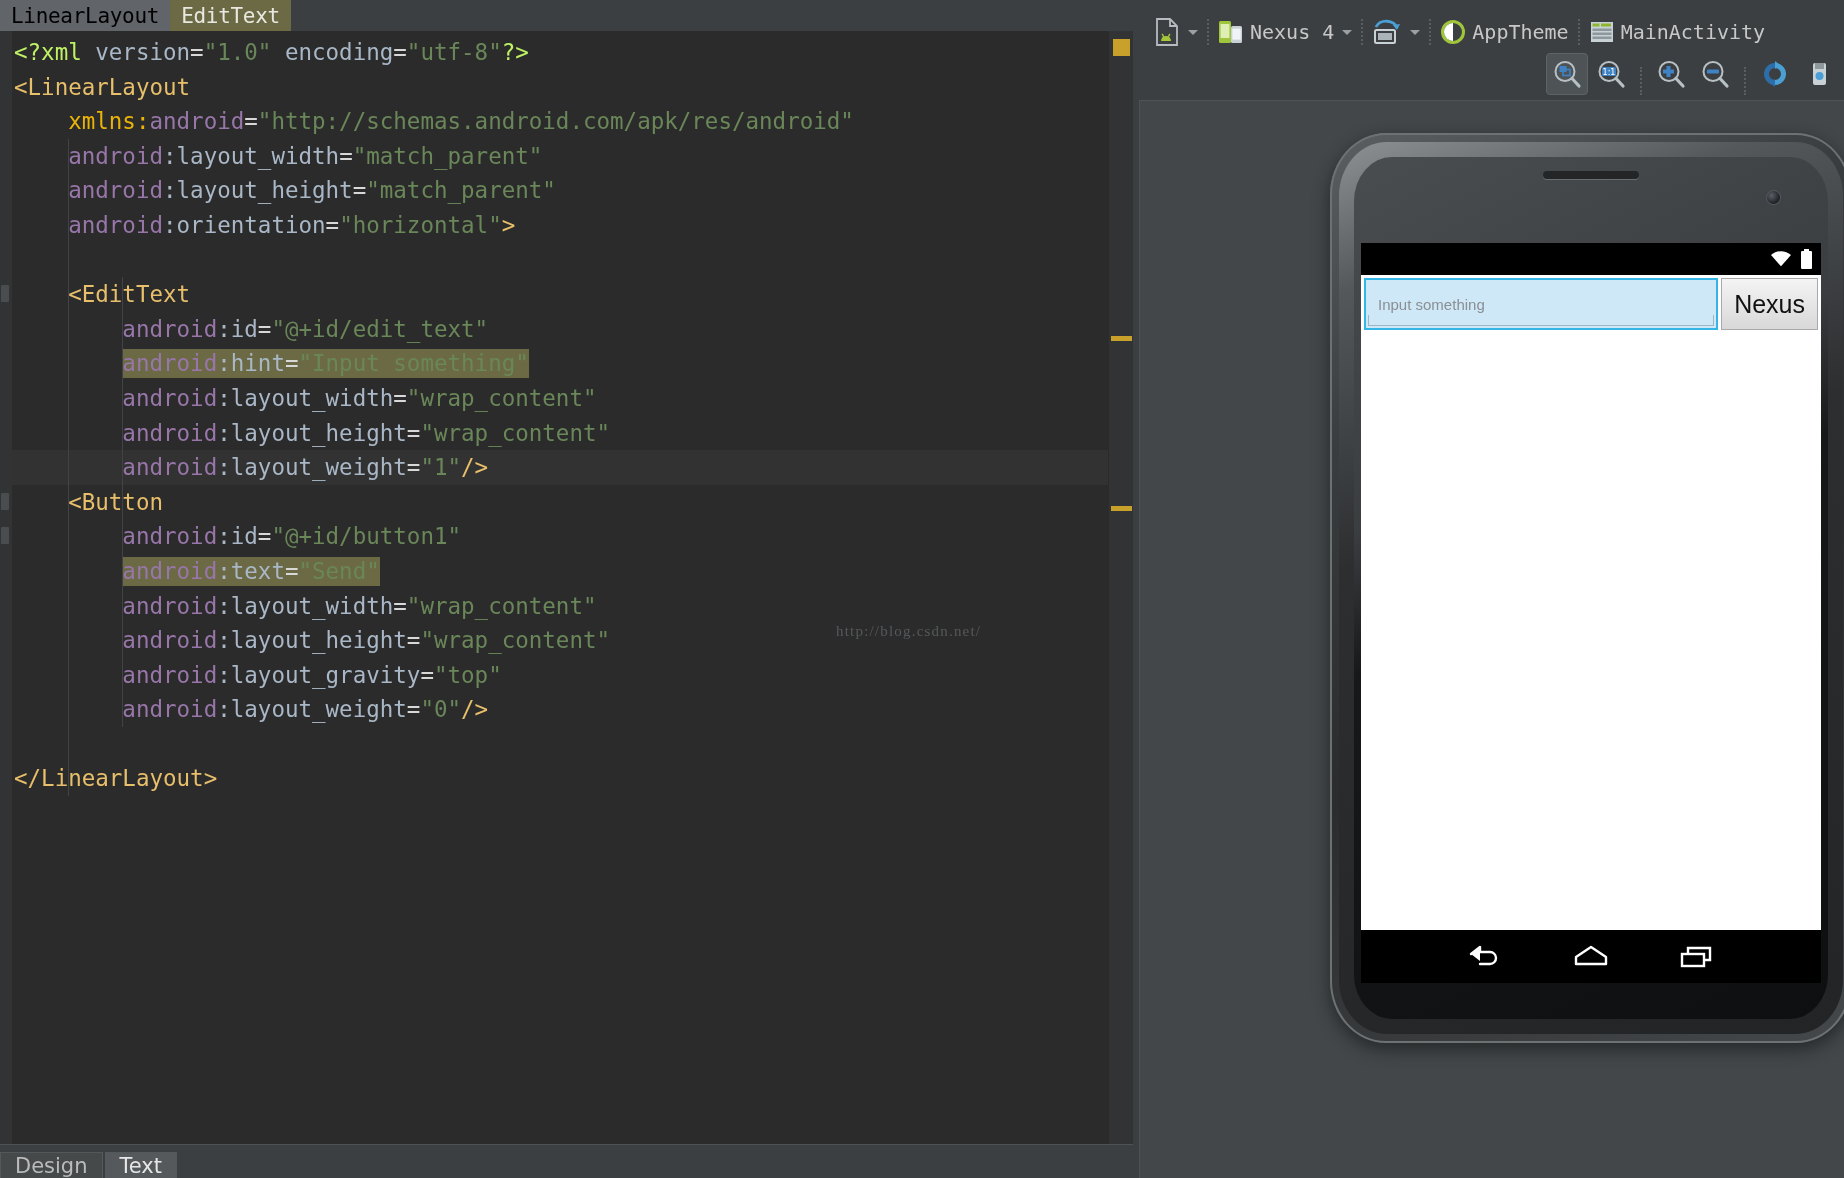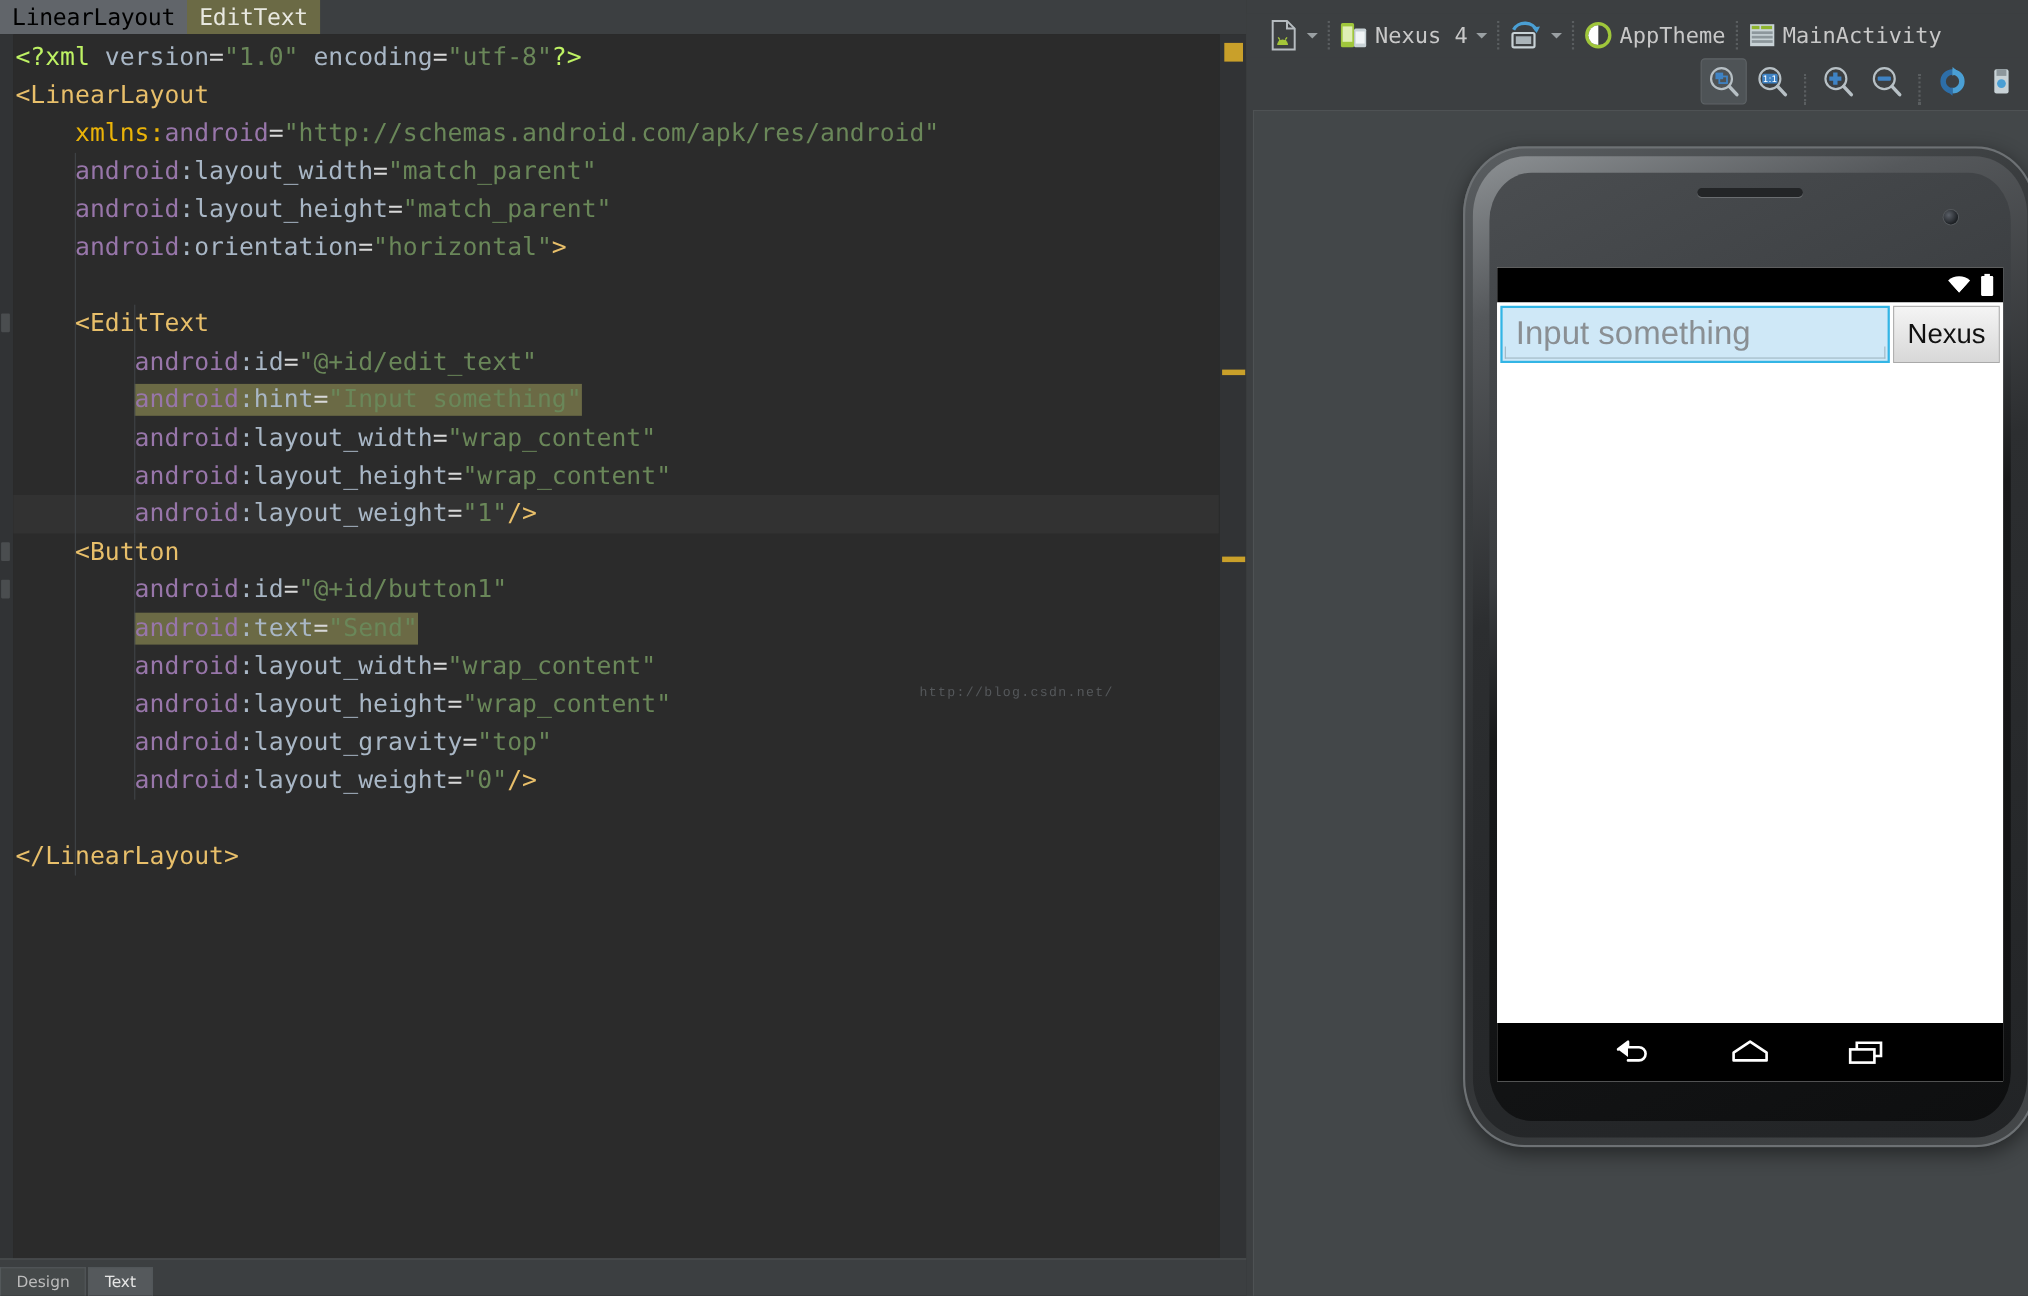--- a/index.html
+++ b/index.html
@@ -76,22 +76,22 @@
   .ns    { color: #eab308; }
 
   
   .guide {
     position: absolute; width: 1px; background: #404447;
   }
 
   
   #watermark {
     position: absolute; left: 824px; top: 592px;
-    font-family: Liberation Mono, monospace;
-    font-size: 12px;
+    font-family: Liberation Serif, serif;
+    font-size: 15px;
     color: #55585b;
     letter-spacing: 1.2px;
     white-space: nowrap;
   }
 
   
   #marker-bar {
     position: absolute; left: 1108px; top: 31px;
     width: 25px; height: 1147px;
     background: #313335;
@@ -111,21 +111,21 @@
     position: absolute; left: 0; bottom: 0;
     width: 1133px; height: 34px;
     background: #3c3f41;
     border-top: 1px solid #4e5254;
     display: flex; align-items: flex-end;
   }
   .bottom-tab {
     height: 26px; margin-right: 2px;
     display: flex; align-items: center;
     padding: 0 14px;
-    font-size: 14px; color: #bbbbbb;
+    font-size: 21px; color: #bbbbbb;
     background: #45494a; border: 1px solid #53585a; border-bottom: none;
   }
   .bottom-tab.active { background: #55595c; color: #e6e6e6; }
 
   
   #preview-pane {
     position: absolute; left: 1133px; top: 0;
     width: 711px; height: 1178px;
     background: #3c3f41;
   }
@@ -246,21 +246,21 @@
   #edittext::after {
     content: "";
     position: absolute; left: 2px; right: 2px; bottom: 2px;
     height: 10px;
     border-left: 1px solid #9fb6c2;
     border-right: 1px solid #9fb6c2;
     border-bottom: 1px solid #9fb6c2;
   }
   #et-hint {
     font-family: "Liberation Sans", sans-serif;
-    font-size: 30px; color: #8a8f93;
+    font-size: 15px; color: #8a8f93;
   }
   #sendbtn {
     height: 52px;
     min-width: 86px;
     background: linear-gradient(#f4f4f4,#d8d8d8);
     border: 1px solid #a9a9a9;
     display: flex; align-items: center; justify-content: center;
     padding: 0 12px;
     font-family: "Liberation Sans", sans-serif;
     font-size: 25px; color: #111111;

